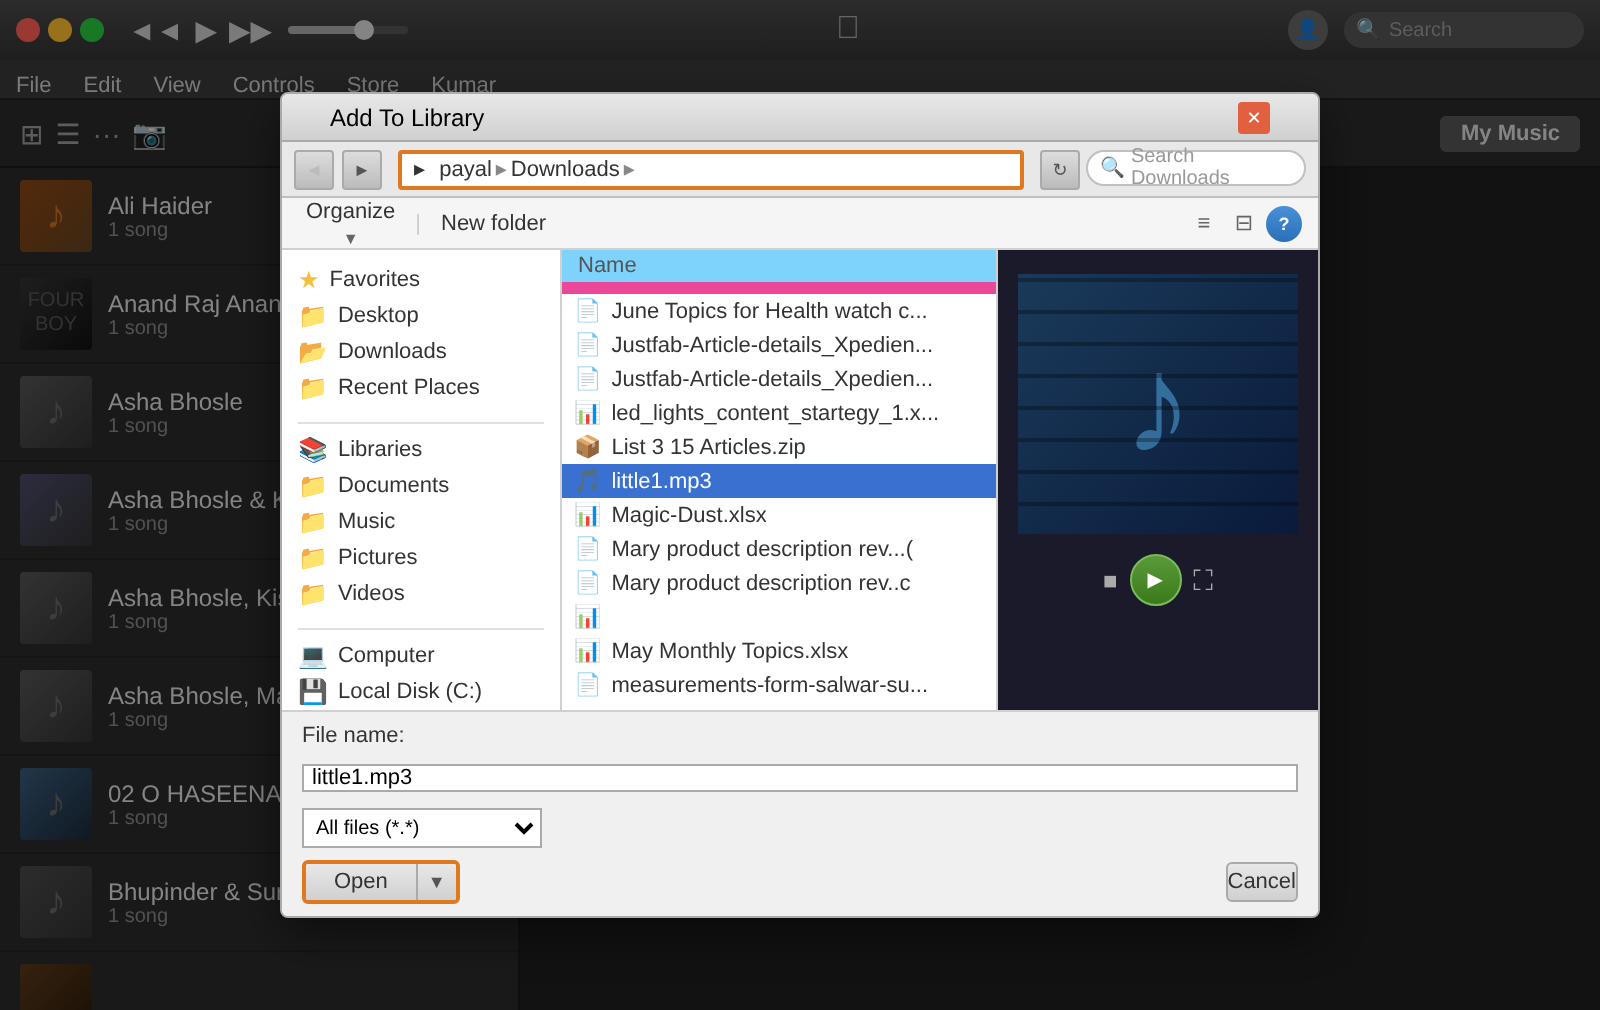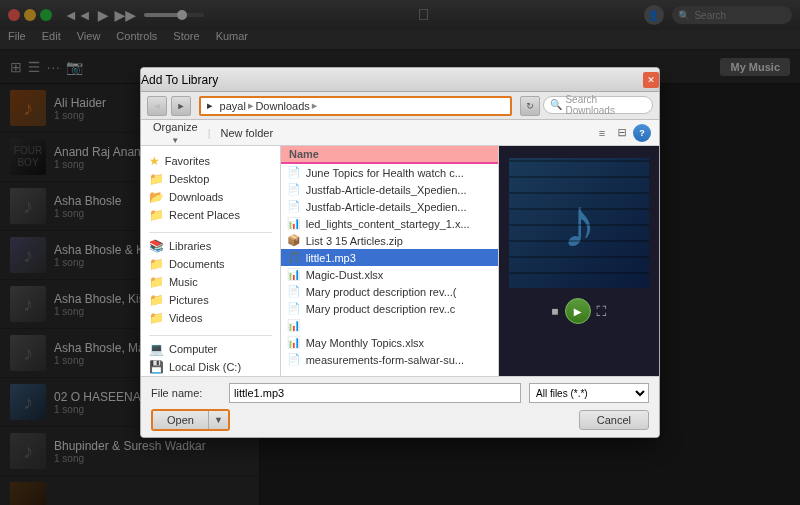--- a/index.html
+++ b/index.html
@@ -102,21 +102,21 @@
       color: #999;
       font-size: 10px;
       gap: 4px;
     }
 
     
     .menu-bar {
       background: #3a3a3a;
       height: 20px;
       display: flex;
-      align-items: flex-start;
+      align-items: flex-end;
       padding: 0 8px;
       gap: 16px;
       border-bottom: 1px solid #222;
     }
     .menu-item {
       color: #ccc;
       font-size: 11px;
       cursor: pointer;
     }
 
@@ -274,21 +274,21 @@
       box-shadow: 0 8px 24px rgba(0,0,0,0.5);
       overflow: hidden;
     }
 
     
     .dialog-titlebar {
       background: linear-gradient(to bottom, #e8e8e8, #d0d0d0);
       height: 24px;
       display: flex;
       align-items: center;
-      padding: 0 0;
+      padding: 0 24px;
       border-bottom: 1px solid #aaa;
       justify-content: space-between;
     }
     .dialog-close {
       width: 16px; height: 16px;
       background: #e06040;
       border-radius: 2px;
       display: flex; align-items: center; justify-content: center;
       color: white;
       font-size: 9px;
@@ -445,26 +445,26 @@
     .tree-divider { height: 1px; background: #e0e0e0; margin: 4px 8px; }
 
     
     .file-list-panel {
       flex: 1;
       background: white;
       overflow-y: auto;
       border-right: 1px solid #d0d0d0;
     }
     .file-list-header {
-      background: #fca5a5;
+      background: #7dd3fc;
       padding: 2px 8px;
       font-size: 11px;
       color: #555;
-      border-bottom: 2px solid #ec4899;
-      font-weight: bold;
+      border-bottom: 6px solid #ec4899;
+      font-weight: normal;
     }
     .file-item {
       display: flex;
       align-items: center;
       padding: 2px 6px;
       font-size: 11px;
       color: #333;
       cursor: pointer;
       gap: 5px;
       white-space: nowrap;
@@ -532,23 +532,23 @@
     }
 
     
     .dialog-bottom {
       background: #f0f0f0;
       padding: 6px 10px;
       border-top: 1px solid #d0d0d0;
     }
     .filename-row {
       display: flex;
-      align-items: center;
       gap: 8px;
       margin-bottom: 6px;
+      flex-direction: column;
     }
     .filename-label {
       font-size: 11px;
       color: #333;
       width: 70px;
       flex-shrink: 0;
     }
     .filename-input {
       flex: 1;
       height: 20px;
@@ -591,21 +591,21 @@
       border-left: 1px solid #aaa;
       padding: 3px 5px;
       font-size: 9px;
       cursor: pointer;
       color: #555;
     }
     .cancel-btn {
       background: linear-gradient(to bottom, #e8e8e8, #d0d0d0);
       border: 1px solid #aaa;
       border-radius: 3px;
-      padding: 3px 17px;
+      padding: 3px 0;
       font-size: 11px;
       cursor: pointer;
       color: #333;
     }
   </style>
 </head>
 <body>
 
 <div class="itunes-window">
 

